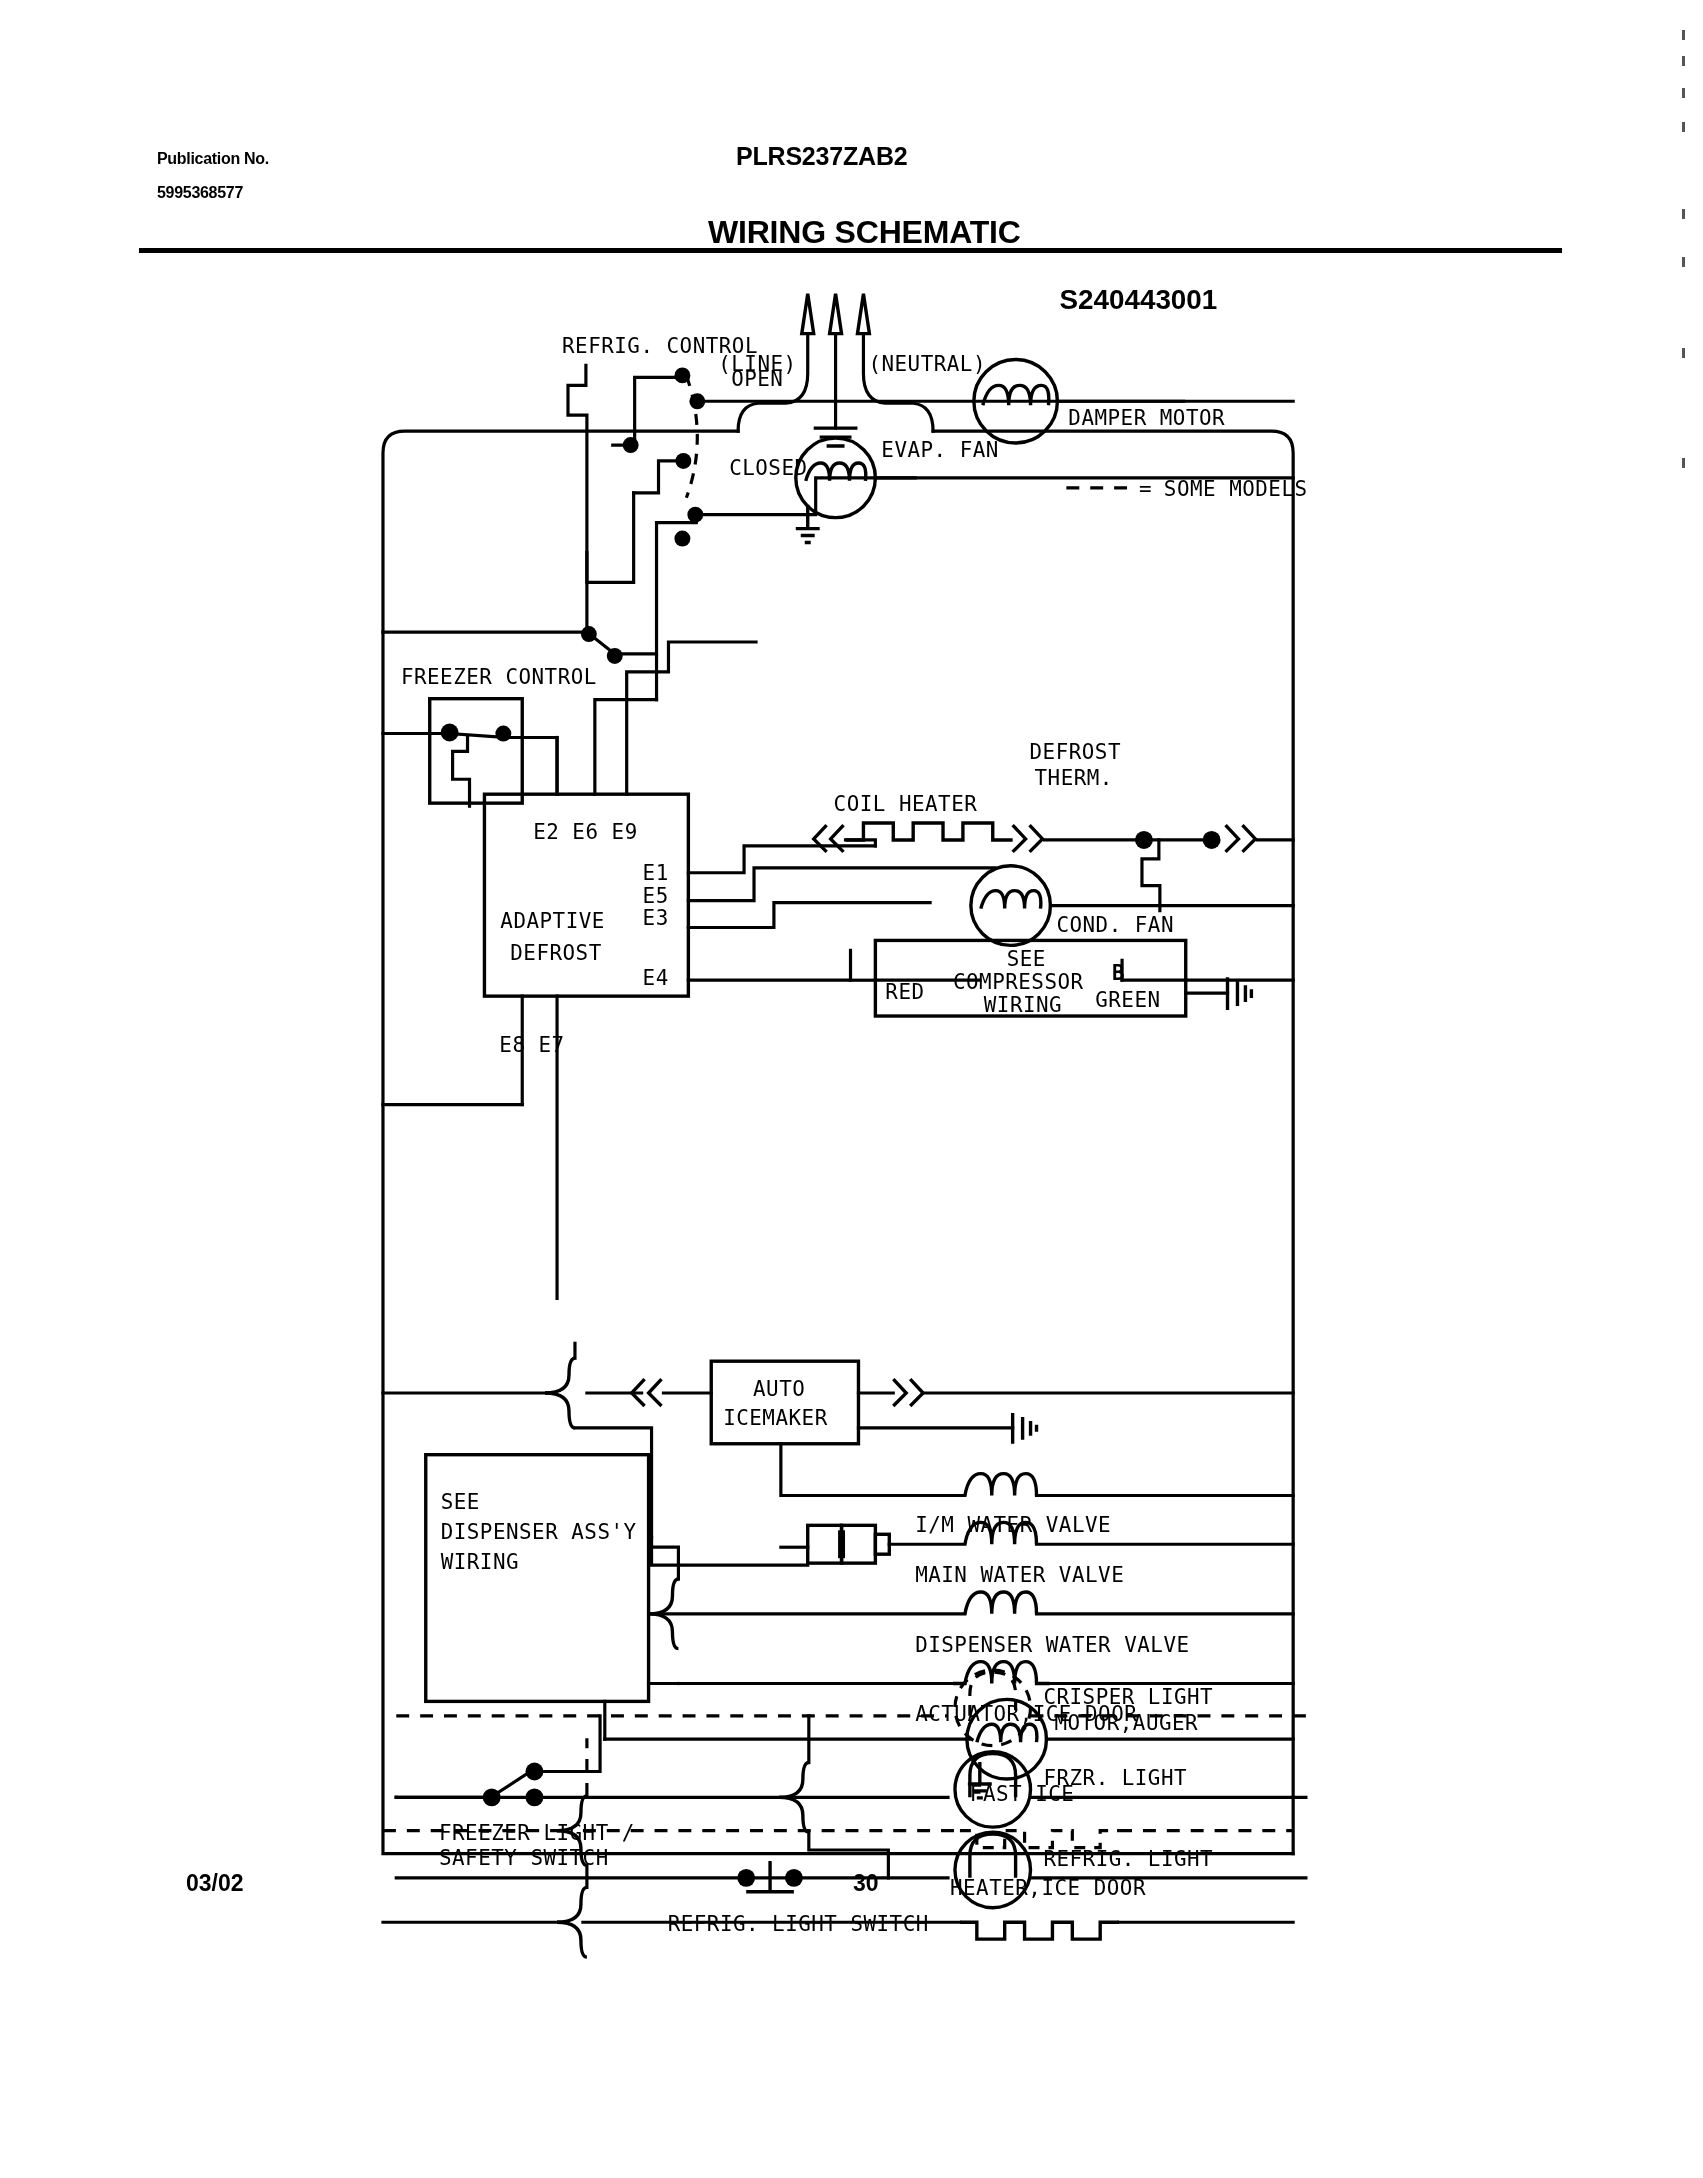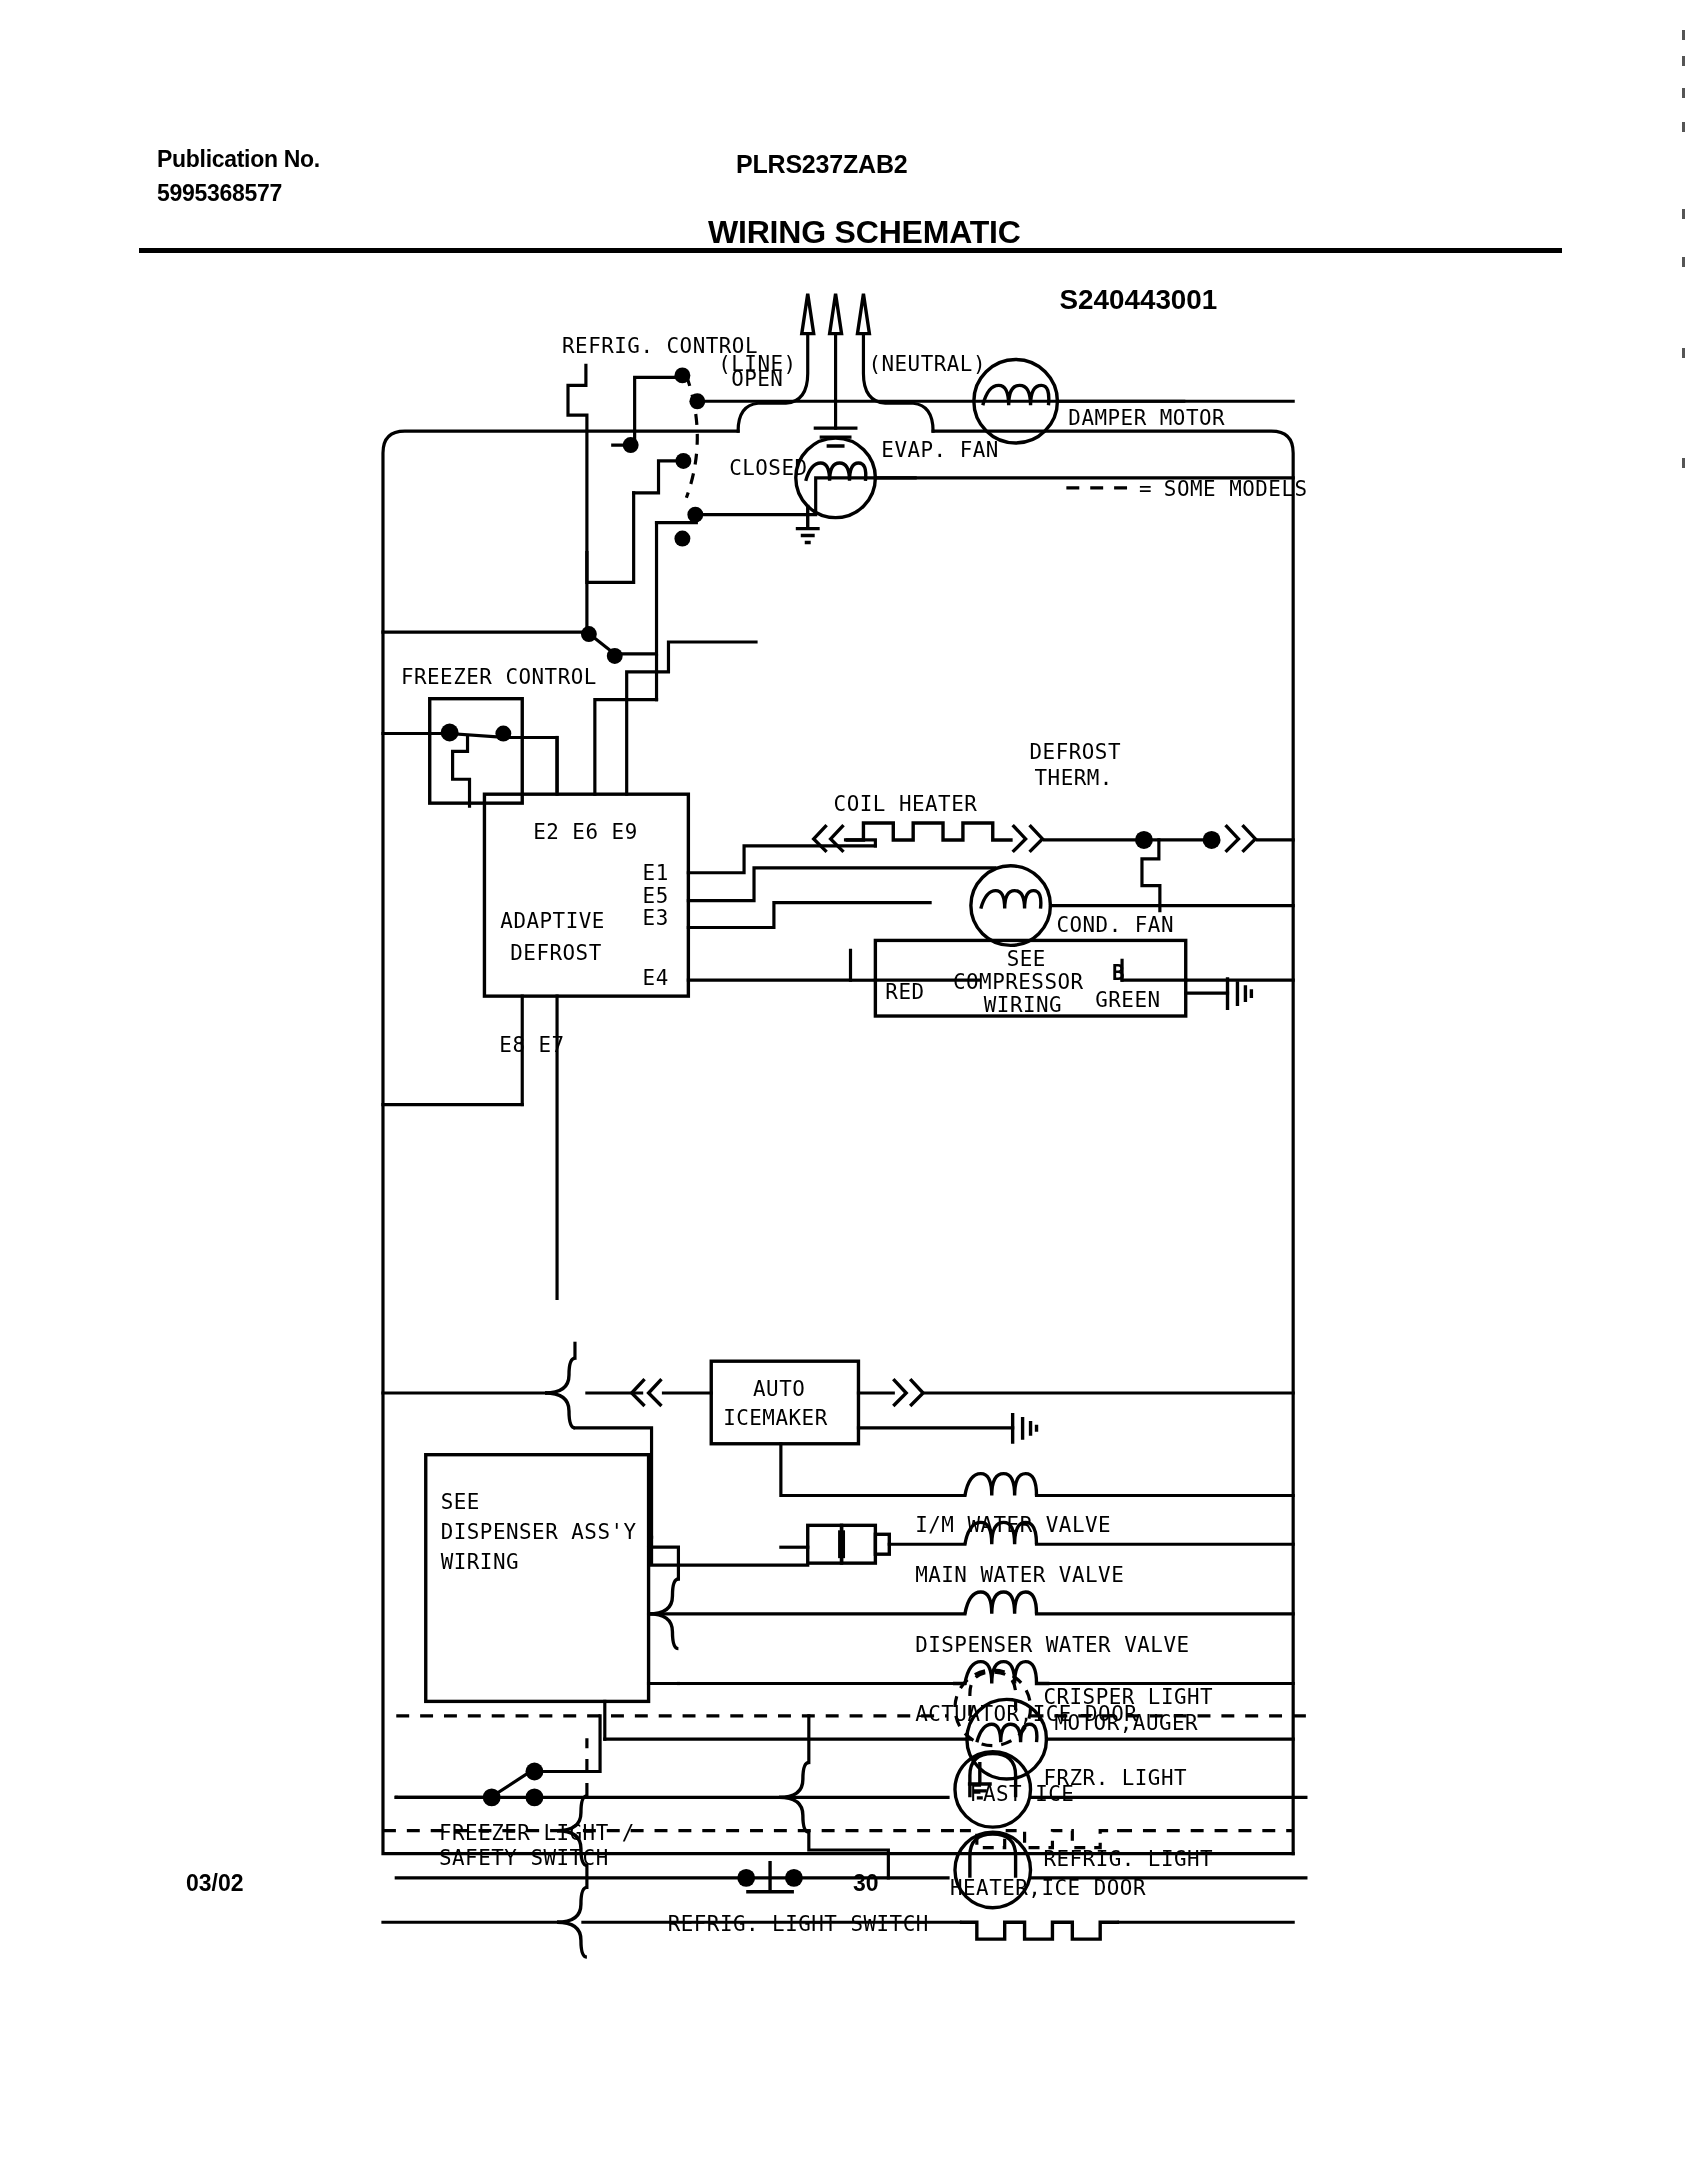--- a/index.html
+++ b/index.html
@@ -22,32 +22,31 @@
     left: 0;
     top: 0;
     width: 1703px;
     height: 279px;
   }
   .pub-block {
     position: absolute;
     left: 157px;
     top: 142px;
     font-weight: bold;
-    font-size: 23px;
+    font-size: 16px;
     line-height: 34px;
     letter-spacing: -0.3px;
   }
   .model-no {
     position: absolute;
     left: 736px;
     top: 142px;
     font-weight: bold;
     font-size: 25px;
     letter-spacing: -0.2px;
-    margin-top: 8px;
   }
   .schematic-title {
     position: absolute;
     left: 708px;
     top: 214px;
     font-weight: bold;
     font-size: 32px;
     letter-spacing: -0.2px;
   }
   .header-rule {

